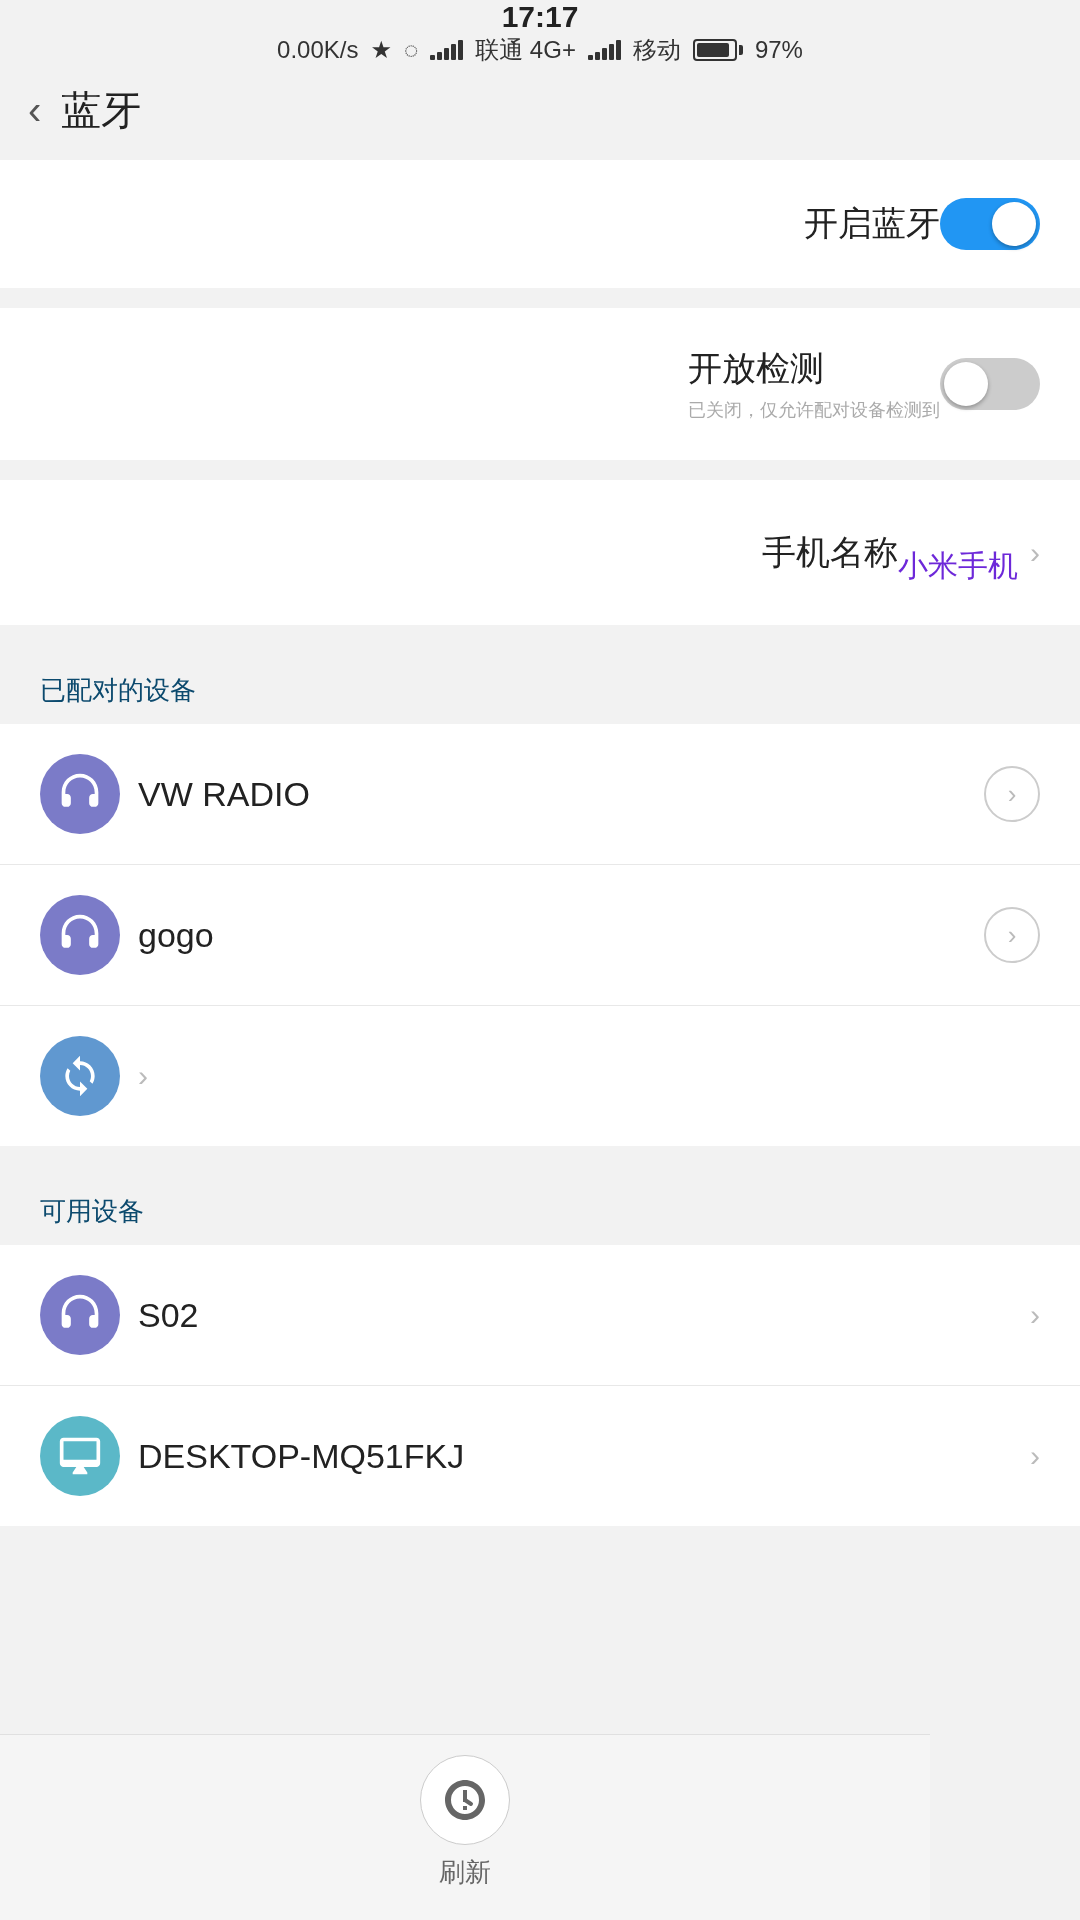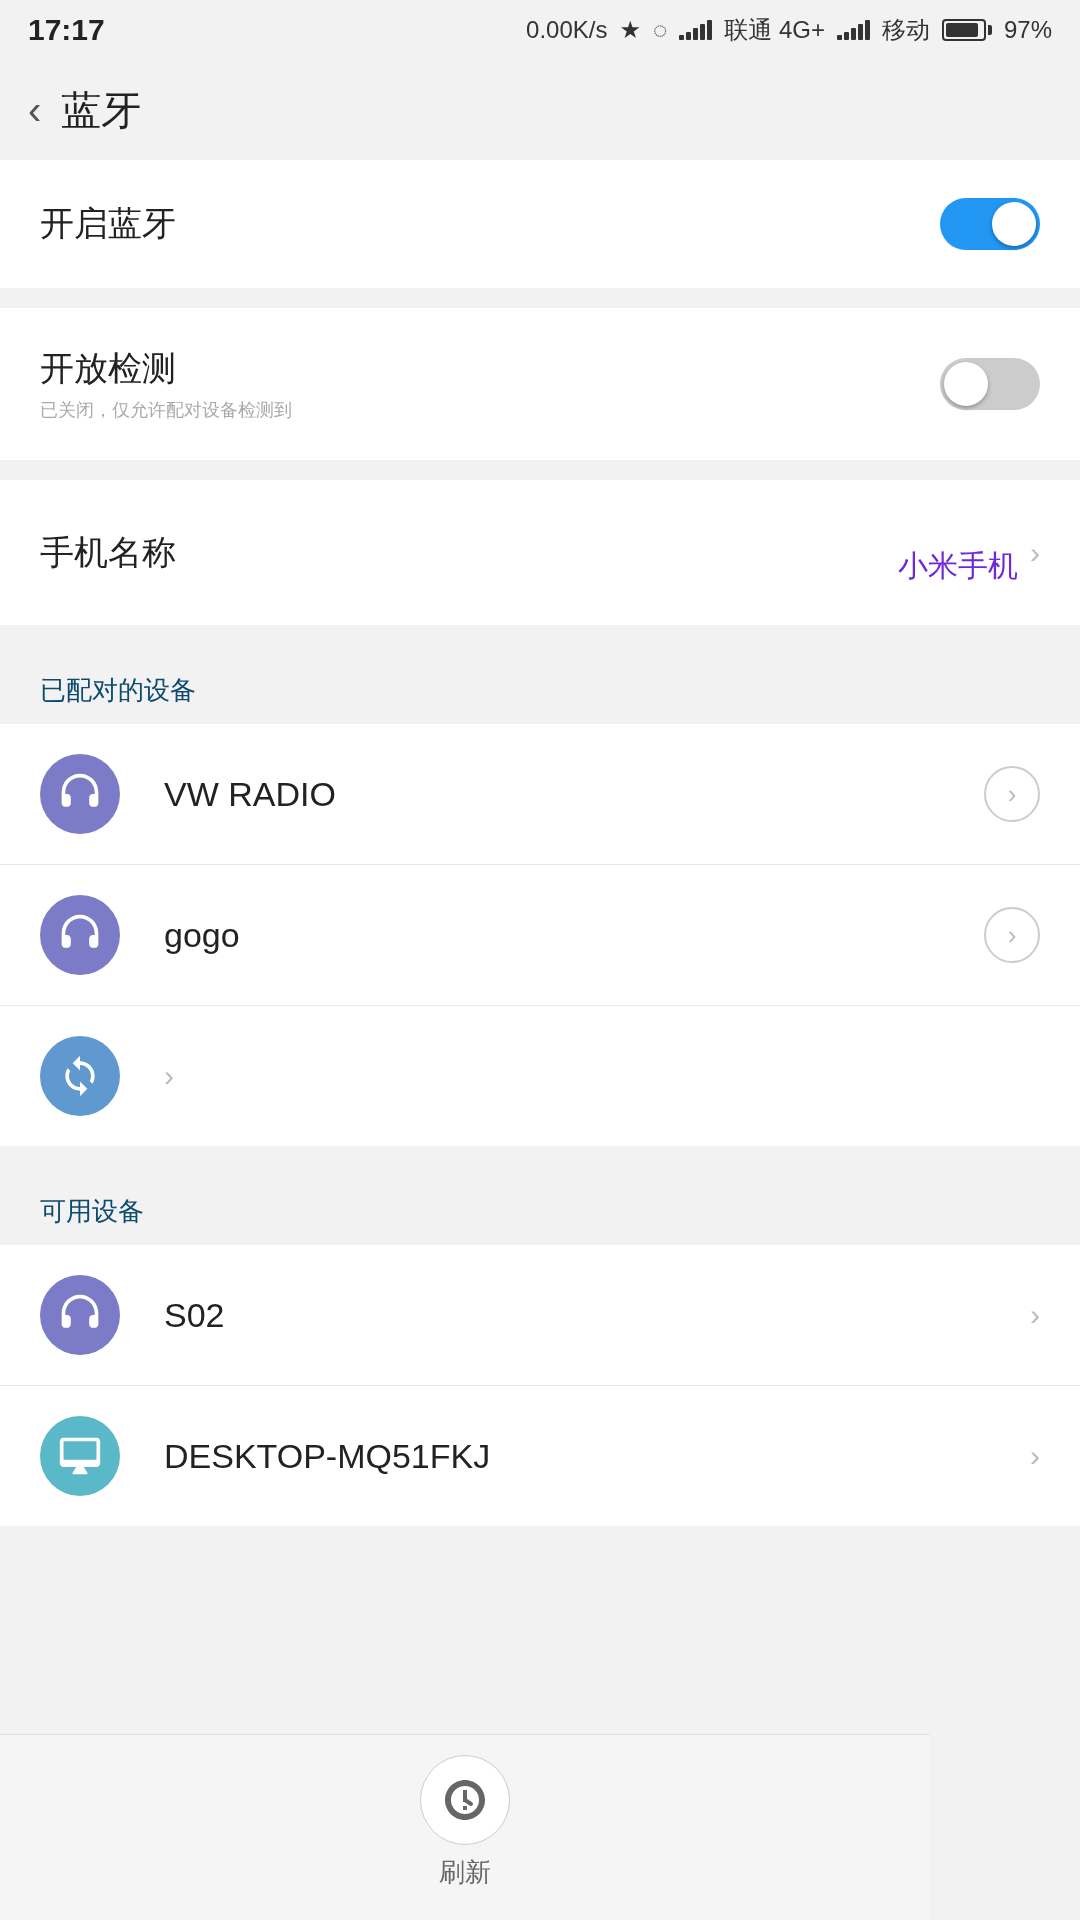--- a/index.html
+++ b/index.html
@@ -16,20 +16,21 @@
     }
 
     
     .status-bar {
       height: 60px;
       background: #f2f2f2;
       display: flex;
       align-items: center;
       justify-content: space-between;
       padding: 0 28px;
+      flex-direction: column;
     }
     .status-bar-left {
       font-size: 30px;
       font-weight: 600;
       color: #222;
     }
     .status-bar-right {
       display: flex;
       align-items: center;
       gap: 12px;
@@ -58,26 +59,25 @@
     }
 
     .section {
       background: #fff;
       margin-bottom: 20px;
     }
 
     .setting-row {
       display: flex;
       align-items: center;
-      justify-content: space-between;
+      justify-content: flex-end;
       padding: 38px 40px;
       border-bottom: 1px solid #e8e8e8;
       background: #fff;
       cursor: pointer;
-      gap: 25px;
     }
     .setting-row:last-child {
       border-bottom: none;
     }
 
     .setting-label-block {
       display: flex;
       flex-direction: column;
     }
     .setting-label {
@@ -152,21 +152,21 @@
     }
 
     
     .device-row {
       display: flex;
       align-items: center;
       padding: 30px 40px;
       border-bottom: 1px solid #e8e8e8;
       background: #fff;
       cursor: pointer;
-      gap: 44px;
+      gap: 18px;
     }
     .device-row:last-child {
       border-bottom: none;
     }
 
     .device-icon {
       width: 80px;
       height: 80px;
       border-radius: 50%;
       display: flex;

